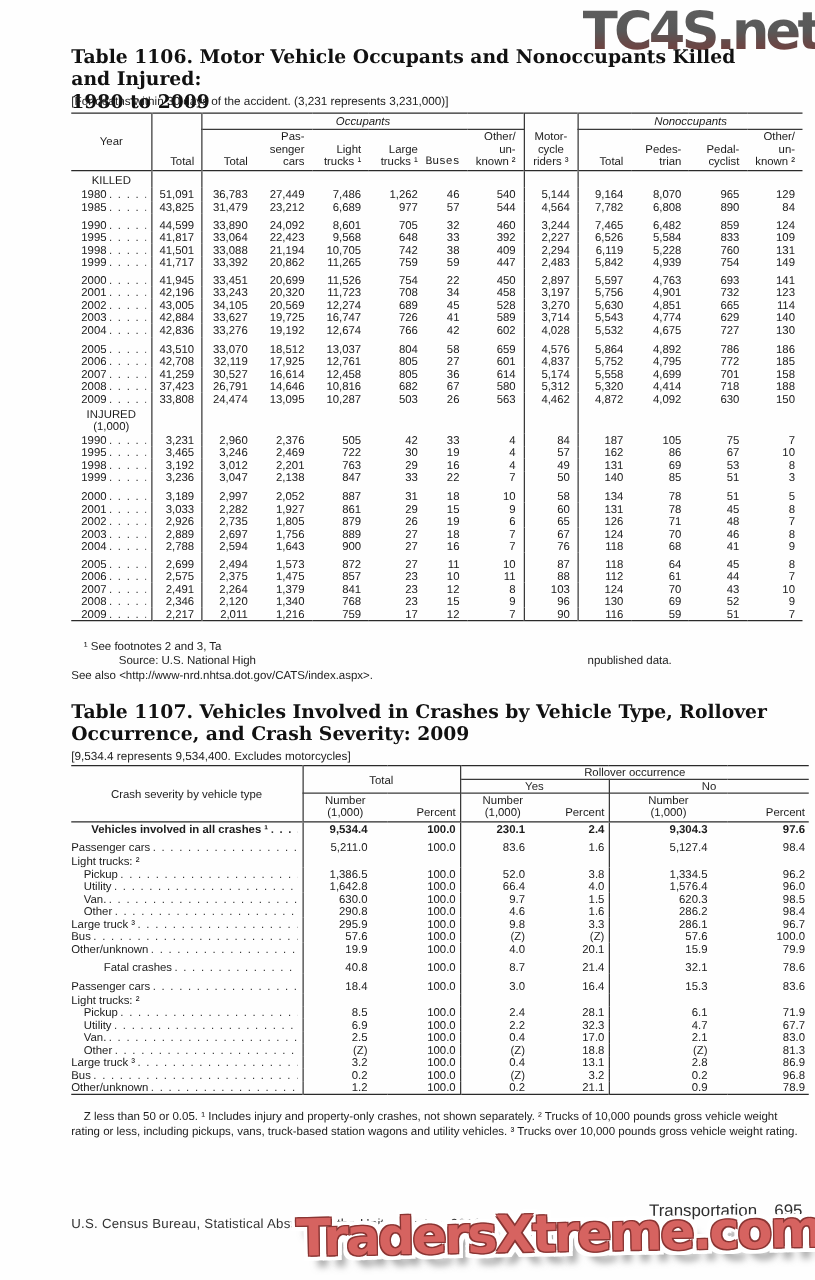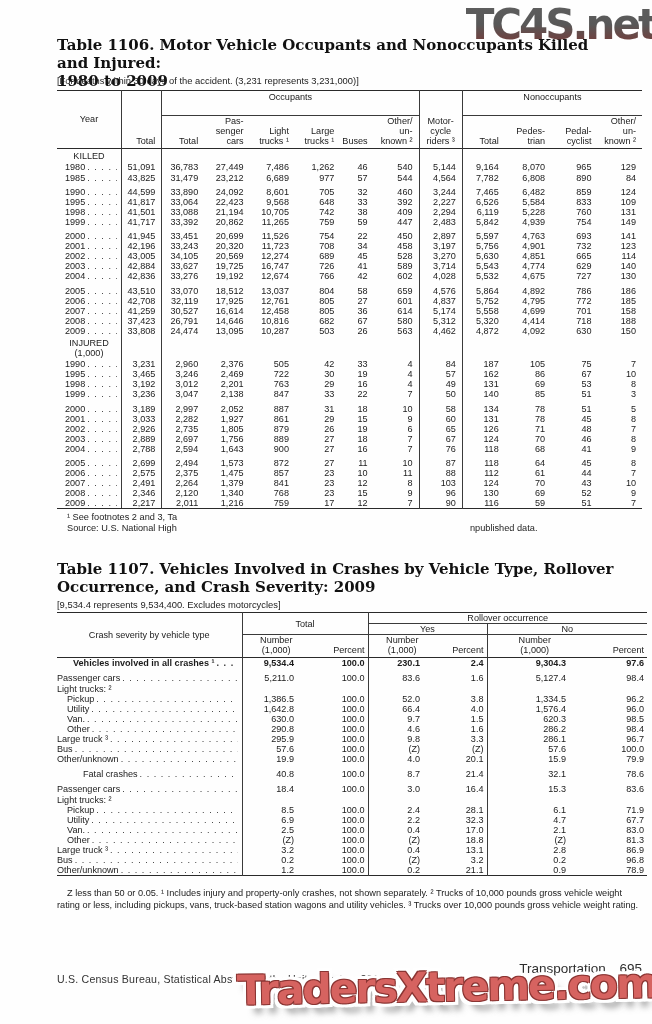--- a/index.html
+++ b/index.html
@@ -13,21 +13,21 @@
 
   
   table{border-collapse:collapse;table-layout:fixed;}
   th,td{padding:0;margin:0;font-size:9.1px;line-height:10.1px;font-weight:normal;color:#1b1b1b;}
   .num{text-align:right;padding-right:6px;white-space:nowrap;}
 
   
   .t1106{position:absolute;left:57px;top:90px;width:585px;
          border-top:1.5px solid #2a2a2a;border-bottom:1.5px solid #2a2a2a;}
   .t1106 thead th{vertical-align:bottom;white-space:pre-line;padding-bottom:2px;}
-  .t1106 thead .grp{vertical-align:top;text-align:center;border-bottom:1px solid #3a3a3a;padding:1px 0 13px 0;}
+  .t1106 thead .grp{vertical-align:top;text-align:center;border-bottom:1px solid #3a3a3a;padding:1px 0 1px 0;font-style:italic;}
   .t1106 thead{border-bottom:1px solid #2a2a2a;}
   .year-h{text-align:center;vertical-align:middle !important;}
   .th-right{text-align:right;padding-right:6px;}
   .th-center{text-align:center;}
   .b-r{border-right:1px solid #3a3a3a;}
   .year-cell{display:flex;align-items:baseline;overflow:hidden;padding-left:8px;}
   td.year-cell{border-right:1px solid #3a3a3a;}
   .yr{white-space:nowrap;}
   .leader{flex:1;overflow:hidden;white-space:nowrap;color:#333;margin:0 4px 0 2px;letter-spacing:1px;}
   .sec-label{text-align:center;white-space:pre-line;padding:2px 0 1px 0;display:block;}
@@ -124,21 +124,21 @@
       </tr>
       <tr>
         <th class="th-right" style="white-space: pre-line;">Total</th>
         <th class="th-right" style="white-space: pre-line;">Pas-
 senger
 cars</th>
         <th class="th-right" style="white-space: pre-line;">Light
 trucks ¹</th>
         <th class="th-right" style="white-space: pre-line;">Large
 trucks ¹</th>
-        <th class="th-right" style="white-space: pre-line;">Buses</th>
+        <th class="th-right" style="white-space: pre-line; font-family: Liberation Mono, monospace;">Buses</th>
         <th class="th-right b-r" style="white-space: pre-line;">Other/
 un-
 known ²</th>
         <th class="th-right" style="white-space: pre-line;">Total</th>
         <th class="th-right" style="white-space: pre-line;">Pedes-
 trian</th>
         <th class="th-right" style="white-space: pre-line;">Pedal-
 cyclist</th>
         <th class="th-right" style="white-space: pre-line;">Other/
 un-
@@ -720,23 +720,24 @@
           <td class="c-ped num">59</td>
           <td class="c-pedal num">51</td>
           <td class="c-noth num">7</td>
         </tr>
       </tbody>
   </table>
 
   <div class="fn1106">
     <div class="ind" style="white-space: pre-line;">¹ See footnotes 2 and 3, Ta</div>
     <div class="ind fn-rel">
-      <span style="white-space: pre-line;">Source: U.S. National High</span>
+      <span style="white-space: pre-line; margin-left: 28px;">Source: U.S. National High</span>
       <span class="fn-right" style="white-space: pre-line;">npublished data.</span>
     </div>
+    <div style="white-space: pre-line;">See also &lt;http://www-nrd.nhtsa.dot.gov/CATS/index.aspx&gt;.</div>
   </div>
 
   <div class="tbl-title" style="top: 560px; white-space: pre-line;">Table 1107. Vehicles Involved in Crashes by Vehicle Type, Rollover
 Occurrence, and Crash Severity: 2009</div>
   <div class="tbl-sub" style="top: 599px; white-space: pre-line;">[9,534.4 represents 9,534,400. Excludes motorcycles]</div>
 
   <table class="t1107">
     <colgroup>
       <col style="width:185px">
         <col style="width:68px">

